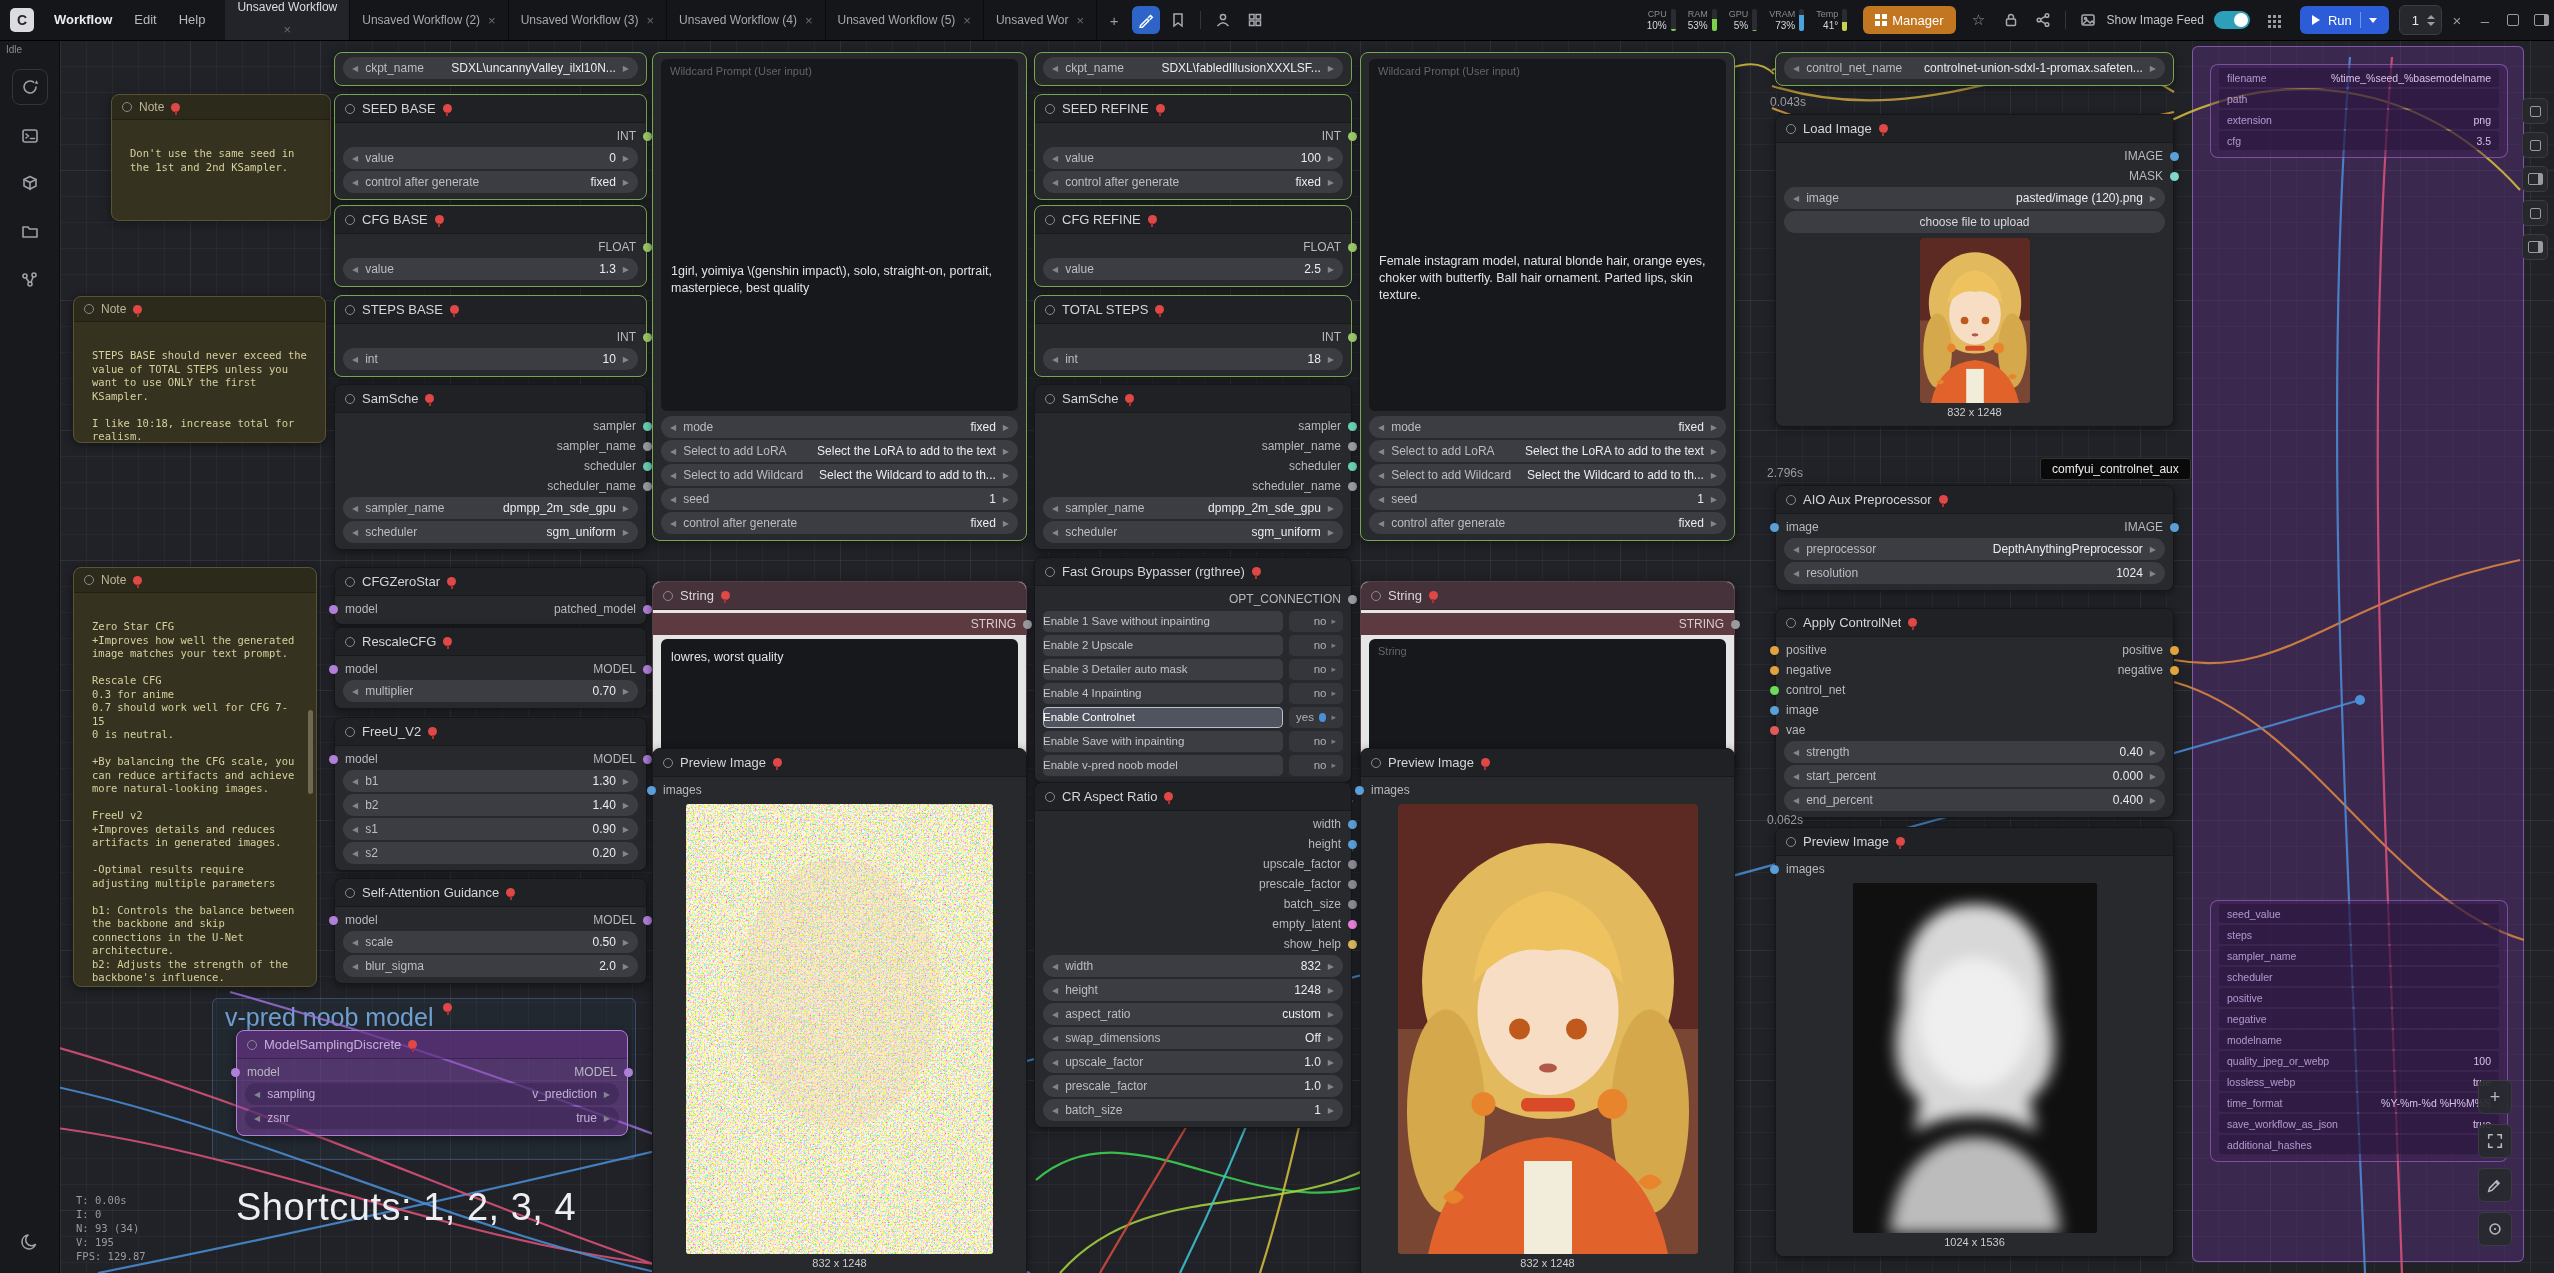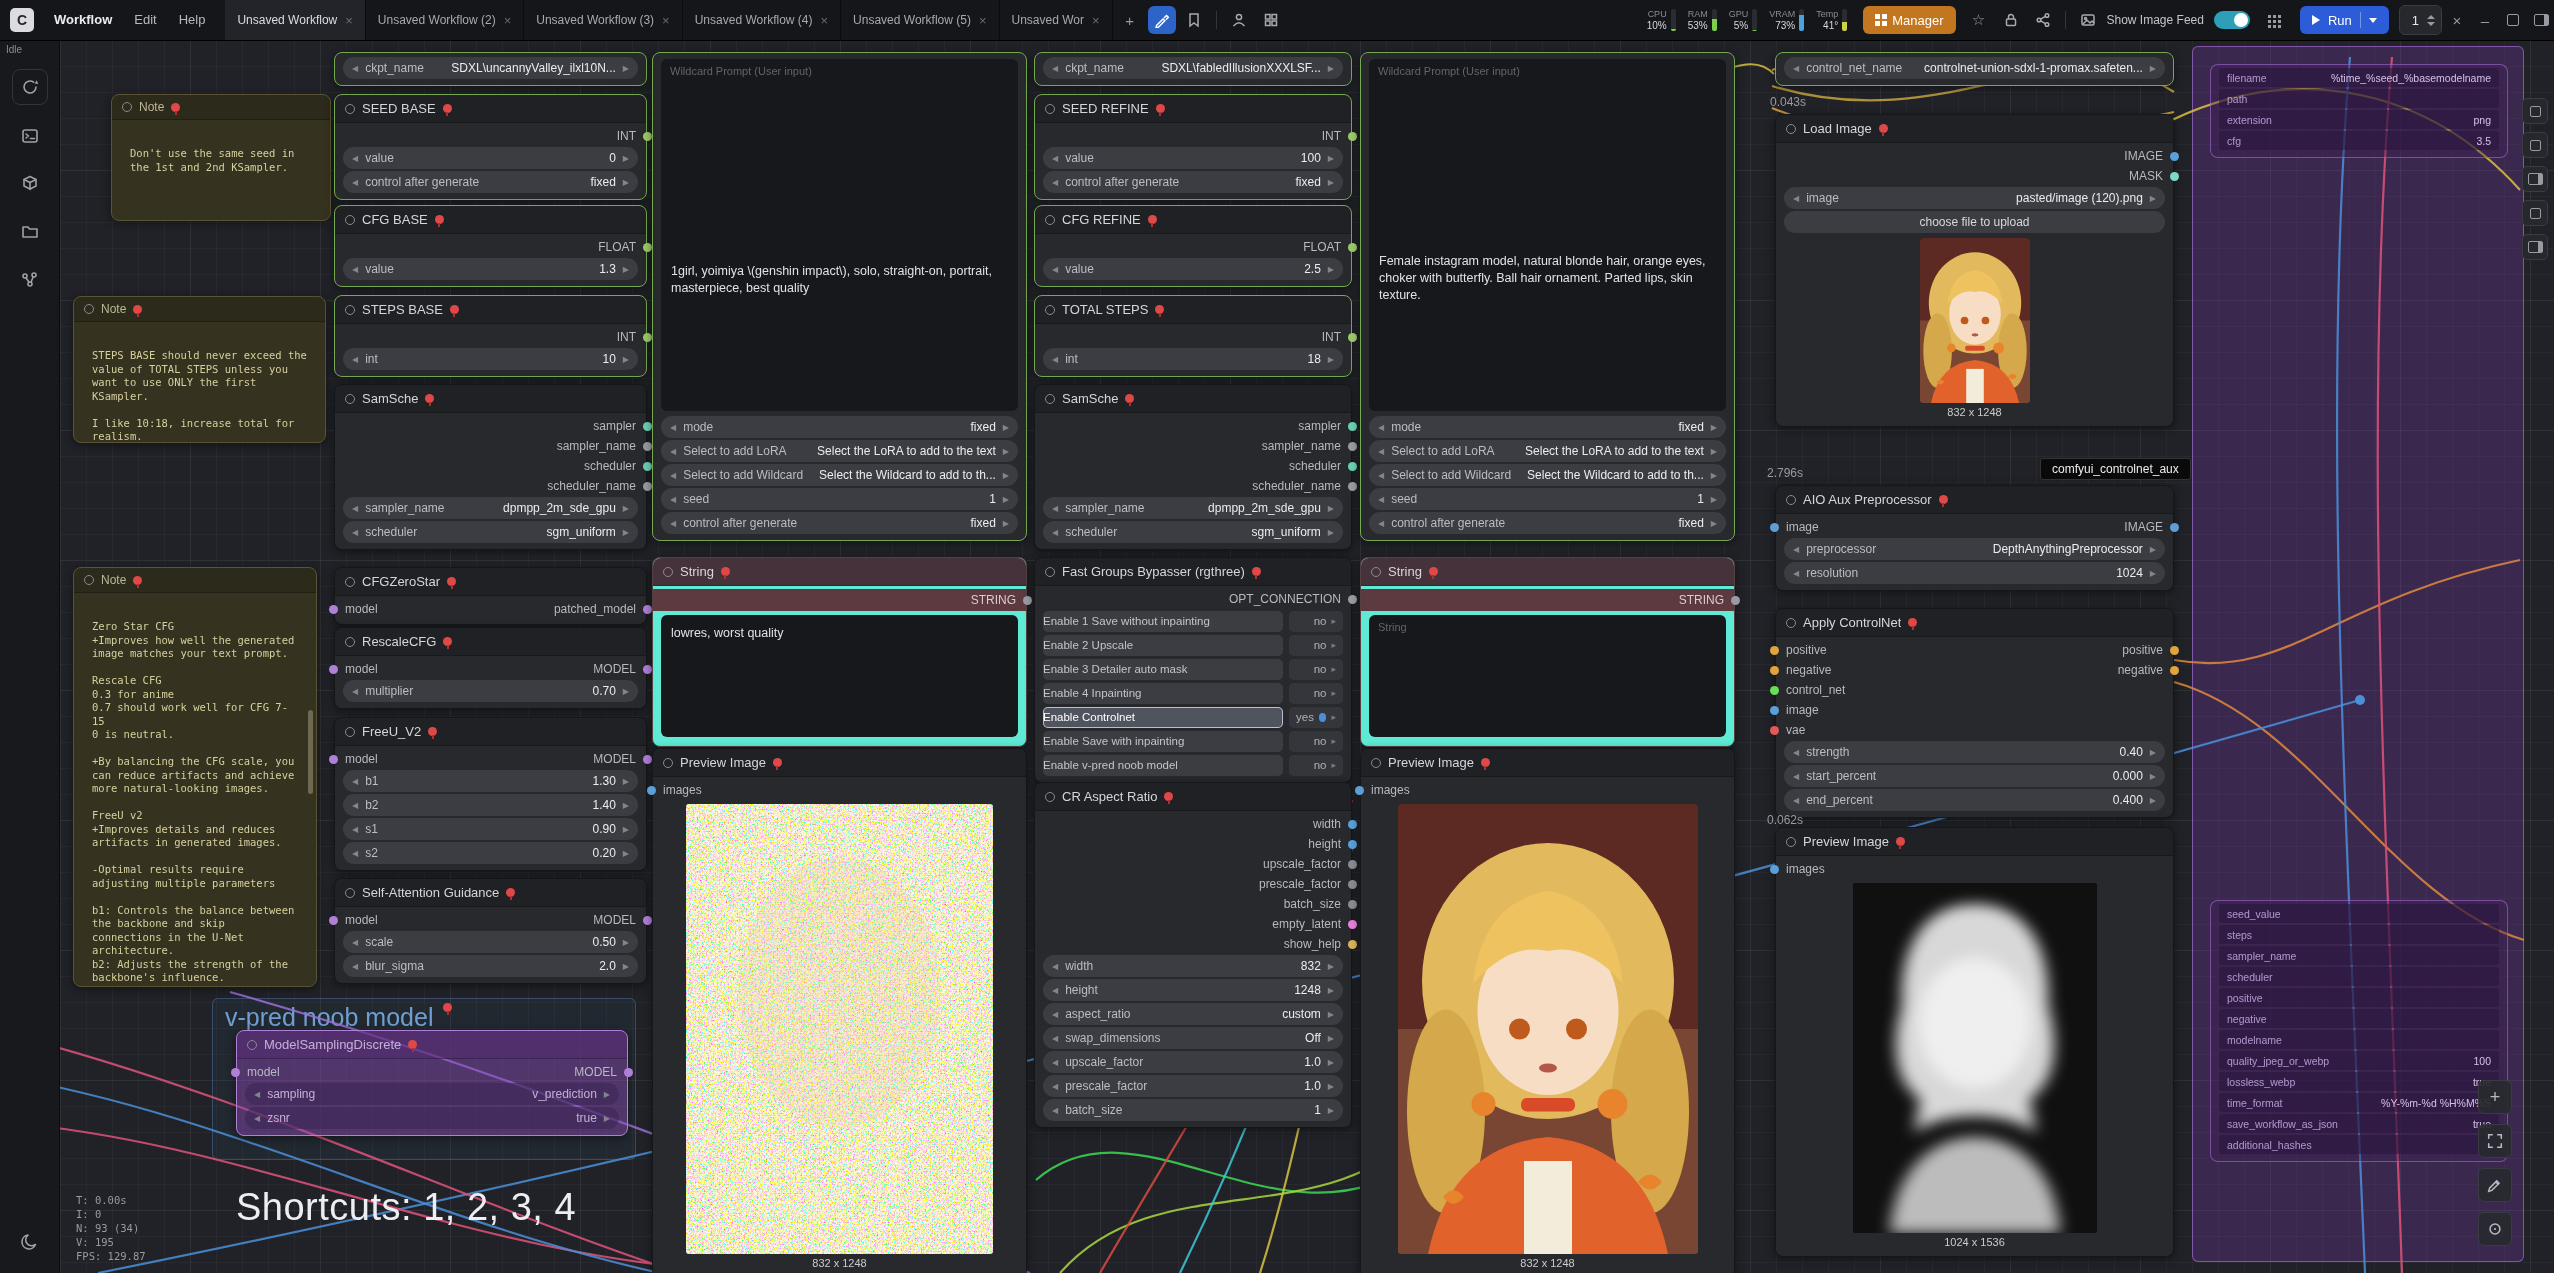--- a/index.html
+++ b/index.html
@@ -9,21 +9,21 @@
   
   #topbar{position:absolute;left:0;top:0;right:0;height:40px;background:#14161a;
     border-bottom:1px solid #000;display:flex;align-items:center;z-index:50;gap:2px;}
   .logo{width:24px;height:24px;border-radius:5px;background:#dcdce0;margin:0 8px 0 10px;
     display:flex;align-items:center;justify-content:center;font-weight:bold;font-size:14px;color:#23252a;}
   .menu{padding:0 10px;font-size:13px;color:#b8b8be;line-height:40px;cursor:default;}
   .menu.strong{color:#ececf0;font-weight:bold;}
   #tabs{display:flex;height:40px;margin-left:8px;}
   .tab{display:flex;align-items:center;gap:8px;padding:0 12px;height:40px;
     border-right:1px solid #0a0b0d;color:#a8a8b0;font-size:12px;max-width:190px;white-space:nowrap;}
-  .tab.active{background:#22242a;color:#dcdce2;}
+  .tab.active{background:#22242a;color:#dcdce2;flex-direction:column;}
   .tclose{color:#6a6a74;font-size:13px;}
   .iconbtn{width:28px;height:28px;border-radius:6px;display:flex;align-items:center;justify-content:center;
     color:#9a9aa2;font-size:15px;margin:0 1px;}
   .iconbtn.active{background:#2e63c8;color:#fff;}
   .iconbtn svg{stroke:#a8a8b0;fill:none;stroke-width:1.5;}
   .iconbtn.active svg{stroke:#fff;}
   .vsep{width:1px;height:18px;background:#33353b;margin:0 5px;}
   #monitors{display:flex;align-items:center;gap:12px;margin-left:auto;margin-right:14px;}
   .mon{display:flex;align-items:flex-start;gap:4px;}
   .mtxt{display:flex;flex-direction:column;line-height:11px;text-align:right;}
@@ -82,21 +82,21 @@
   
   .group{position:absolute;border-radius:6px;box-sizing:border-box;}
   .group.vpred{border:1px solid rgba(90,130,190,.4);background:rgba(70,110,170,.08);}
   .gtitle{display:flex;align-items:flex-start;gap:10px;padding:4px 12px;font-size:25px;color:#6f9fd0;white-space:nowrap;}
   .group.purple{background:rgba(140,60,200,.25);border:1px solid rgba(200,130,255,.5);}
 
   
   .node{position:absolute;background:#27292d;border:1px solid #151619;border-radius:8px;
     box-shadow:0 2px 10px rgba(0,0,0,.45);box-sizing:border-box;color:#c8c8cc;overflow:visible;}
   .node.green{border-color:#76a84e;}
-  .node.red{background:#5eead4;border-color:#554042;}
+  .node.red{background:#e5e5e5;border-color:#554042;margin-top:24px;}
   .node.note{background:#35321f;border-color:#5a5436;}
   .node.bypass{background:rgba(140,70,180,.45);border-color:#b07fd8;}
   .node.bypass .nhead{background:rgba(80,40,110,.5);}
   .node.bypass .widget{background:rgba(60,40,85,.6);}
   .node.bypass .ntitle,.node.bypass .wl,.node.bypass .wv{color:#e0cdf2;opacity:.8;}
   .node.panel{background:rgba(60,30,80,.35);border-color:rgba(190,120,240,.5);box-shadow:none;}
   .nhead{height:27px;display:flex;align-items:center;gap:7px;padding:0 10px;
     background:rgba(0,0,0,.18);border-radius:8px 8px 0 0;border-bottom:1px solid rgba(0,0,0,.25);}
   .node.red .nhead{background:#46323a;}
   .node.note .nhead{background:#2c2a1a;height:24px;}

